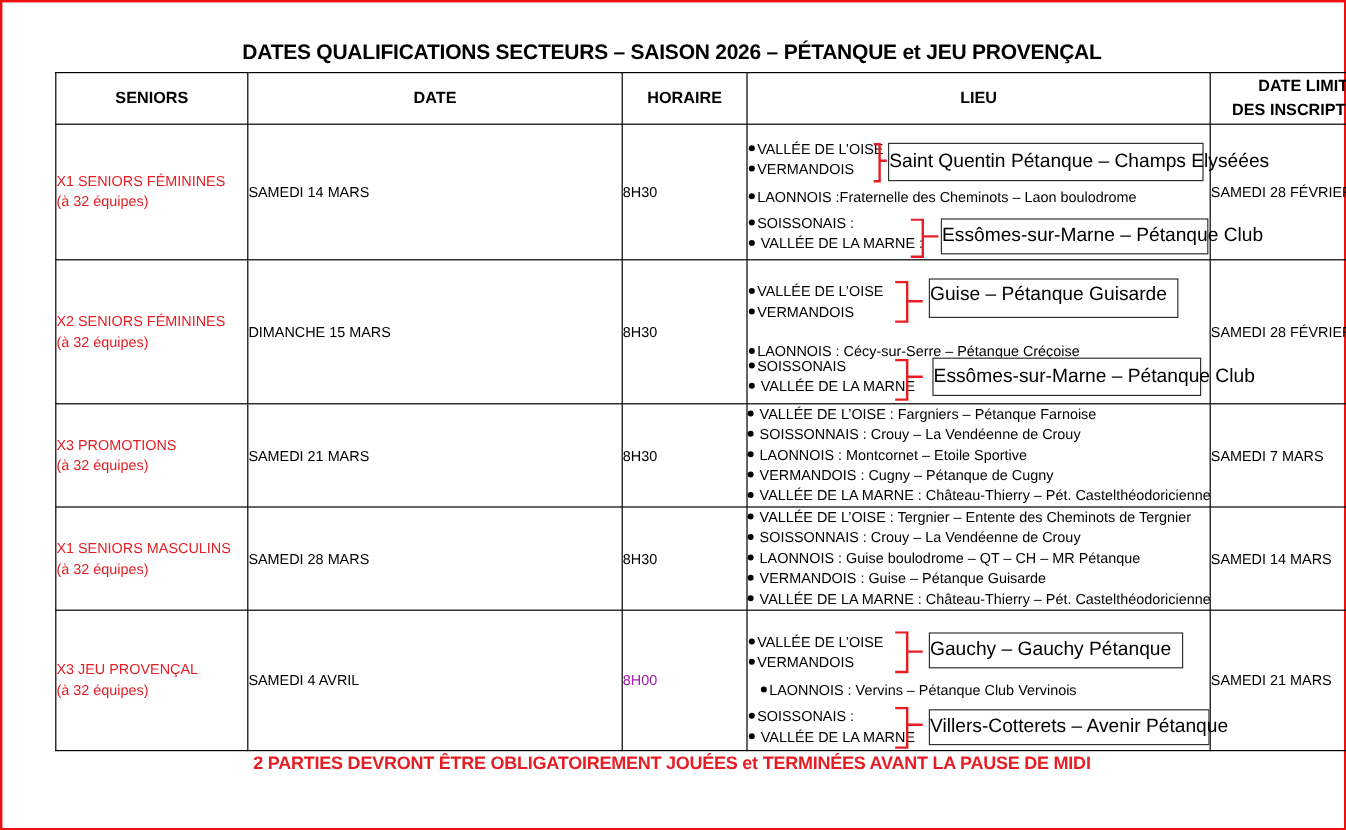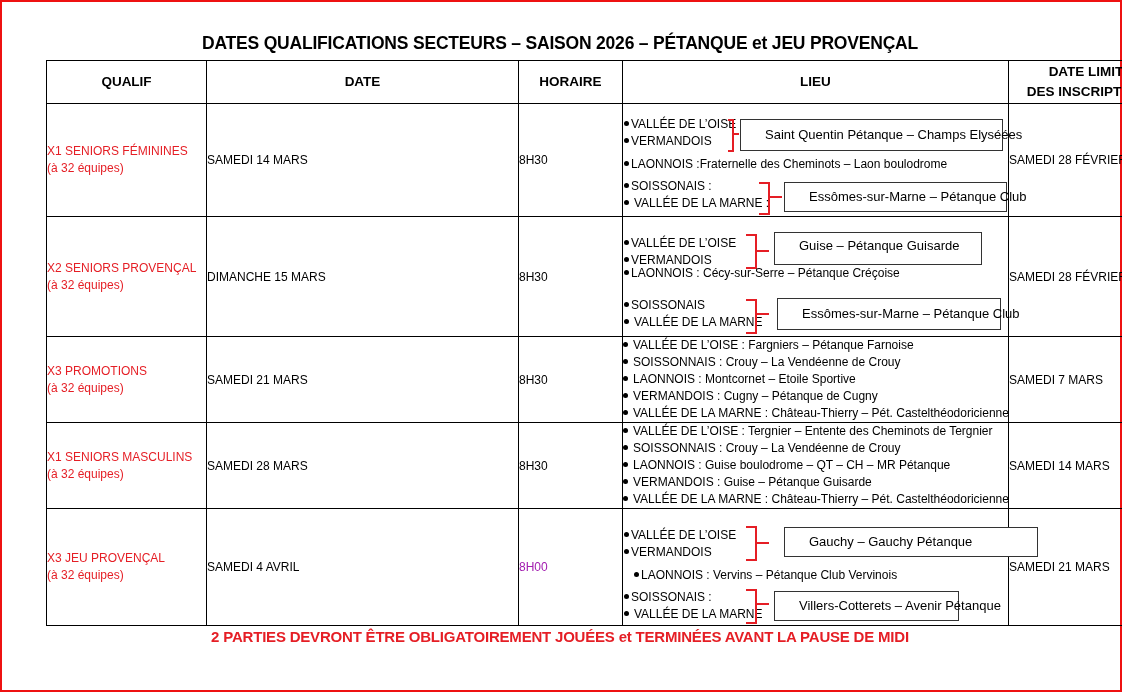--- a/index.html
+++ b/index.html
@@ -31,21 +31,21 @@
     td.qual { color: #e51e25; padding-left: 7px; line-height: 17px; text-align: left; }
     td.center { text-align: left; }
     td.red { color: #a21caf; }
     td.lieu { position: relative; padding-left: 1px; }
     .list-line { font-size: 12px; line-height: 17px; white-space: nowrap; }
     .bullet { display: inline-block; width: 5px; height: 5px; border-radius: 50%; background: #000; margin-right: 2px; vertical-align: middle; position: relative; top: -1px; }
     .bullet.sp { margin-right: 5px; }
     .brace { position: absolute; }
     .lbox {
       position: absolute; border: 1.5px solid #333; background: #fff;
-      font-size: 13px; line-height: 28px; padding-left: 24px; box-sizing: border-box; white-space: nowrap;
+      font-size: 16px; line-height: 28px; padding-left: 0; box-sizing: border-box; white-space: nowrap;
     }
     .footer {
       position: absolute; left: 0; top: 628px; width: 1120px; text-align: center;
       color: #e51e25; font-weight: bold; font-size: 15px; letter-spacing: -0.2px;
     }
   </style>
 </head>
 <body>
 
 <div class="frame"></div>
@@ -55,21 +55,21 @@
 <table class="sched">
   <colgroup>
     <col class="c-qual">
       <col class="c-date">
       <col class="c-hor">
       <col class="c-lieu">
       <col class="c-lim">
   </colgroup>
   <thead>
     <tr>
-      <th>QUALIF</th>
+      <th>SENIORS</th>
       <th>DATE</th>
       <th>HORAIRE</th>
       <th>LIEU</th>
       <th>
         <div>DATE LIMITE</div>
         <div>DES INSCRIPTIONS</div>
       </th>
     </tr>
   </thead>
   <tbody>
@@ -96,34 +96,34 @@
               <path d="M3 1 H13 V15 H26 M13 15 V32 H3" fill="none" stroke="#e51e25" stroke-width="2"></path>
             </svg>
           <div class="lbox" style="left:161px;top:77px;width:223px;height:30px;line-height:27px">Essômes-sur-Marne – Pétanque Club</div>
         </div>
       </td>
       <td class="center">SAMEDI 28 FÉVRIER</td>
     </tr>
 
     <tr style="height:120px">
       <td class="qual">
-        <div>X2 SENIORS PROVENÇAL</div>
+        <div>X2 SENIORS FÉMININES</div>
         <div>(à 32 équipes)</div>
       </td>
       <td class="center">DIMANCHE 15 MARS</td>
       <td class="center">8H30</td>
       <td class="lieu">
         <div style="position:relative;height:118px">
           <div class="list-line" style="position:absolute;top:17px;left:1px"><span class="bullet"></span><span>VALLÉE DE L’OISE</span></div>
           <div class="list-line" style="position:absolute;top:34px;left:1px"><span class="bullet"></span><span>VERMANDOIS</span></div>
           <svg class="brace" style="left:120px;top:16px" width="28" height="36" viewBox="0 0 28 36">
               <path d="M3 1 H13 V17 H26 M13 17 V34 H3" fill="none" stroke="#e51e25" stroke-width="2"></path>
             </svg>
           <div class="lbox" style="left:151px;top:14px;width:208px;height:33px;line-height:26px">Guise – Pétanque Guisarde</div>
-          <div class="list-line" style="position:absolute;top:47px;left:1px"><span class="bullet"></span><span>LAONNOIS : Cécy-sur-Serre – Pétanque Créçoise</span></div>
+          <div class="list-line" style="position:absolute;top:67px;left:1px"><span class="bullet"></span><span>LAONNOIS : Cécy-sur-Serre – Pétanque Créçoise</span></div>
           <div class="list-line" style="position:absolute;top:79px;left:1px"><span class="bullet"></span><span>SOISSONAIS</span></div>
           <div class="list-line" style="position:absolute;top:96px;left:1px"><span class="bullet sp"></span><span>VALLÉE DE LA MARNE</span></div>
           <svg class="brace" style="left:120px;top:81px" width="28" height="36" viewBox="0 0 28 36">
               <path d="M3 1 H13 V15 H26 M13 15 V34 H3" fill="none" stroke="#e51e25" stroke-width="2"></path>
             </svg>
           <div class="lbox" style="left:154px;top:80px;width:224px;height:32px;line-height:29px">Essômes-sur-Marne – Pétanque Club</div>
         </div>
       </td>
       <td class="center">SAMEDI 28 FÉVRIER</td>
     </tr>
@@ -169,28 +169,28 @@
       </td>
       <td class="center">SAMEDI 4 AVRIL</td>
       <td class="center red">8H00</td>
       <td class="lieu">
         <div style="position:relative;height:115px">
           <div class="list-line" style="position:absolute;top:17px;left:1px"><span class="bullet"></span><span>VALLÉE DE L’OISE</span></div>
           <div class="list-line" style="position:absolute;top:34px;left:1px"><span class="bullet"></span><span>VERMANDOIS</span></div>
           <svg class="brace" style="left:120px;top:16px" width="28" height="36" viewBox="0 0 28 36">
               <path d="M3 1 H13 V17 H26 M13 17 V34 H3" fill="none" stroke="#e51e25" stroke-width="2"></path>
             </svg>
-          <div class="lbox" style="left:161px;top:17px;width:254px;height:30px;line-height:27px">Gauchy – Gauchy Pétanque</div>
+          <div class="lbox" style="left:151px;top:17px;width:212px;height:30px;line-height:27px">Gauchy – Gauchy Pétanque</div>
           <div class="list-line" style="position:absolute;top:57px;left:11px"><span class="bullet"></span><span>LAONNOIS : Vervins – Pétanque Club Vervinois</span></div>
           <div class="list-line" style="position:absolute;top:79px;left:1px"><span class="bullet"></span><span>SOISSONAIS :</span></div>
           <div class="list-line" style="position:absolute;top:96px;left:1px"><span class="bullet sp"></span><span>VALLÉE DE LA MARNE</span></div>
           <svg class="brace" style="left:120px;top:79px" width="28" height="36" viewBox="0 0 28 36">
               <path d="M3 1 H13 V15 H26 M13 15 V34 H3" fill="none" stroke="#e51e25" stroke-width="2"></path>
             </svg>
-          <div class="lbox" style="left:151px;top:81px;width:185px;height:30px;line-height:27px">Villers-Cotterets – Avenir Pétanque</div>
+          <div class="lbox" style="left:151px;top:81px;width:234px;height:30px;line-height:27px">Villers-Cotterets – Avenir Pétanque</div>
         </div>
       </td>
       <td class="center">SAMEDI 21 MARS</td>
     </tr>
   </tbody>
 </table>
 
 <div class="footer">2 PARTIES DEVRONT ÊTRE OBLIGATOIREMENT JOUÉES et TERMINÉES AVANT LA PAUSE DE MIDI</div>
 
 </body></html>

